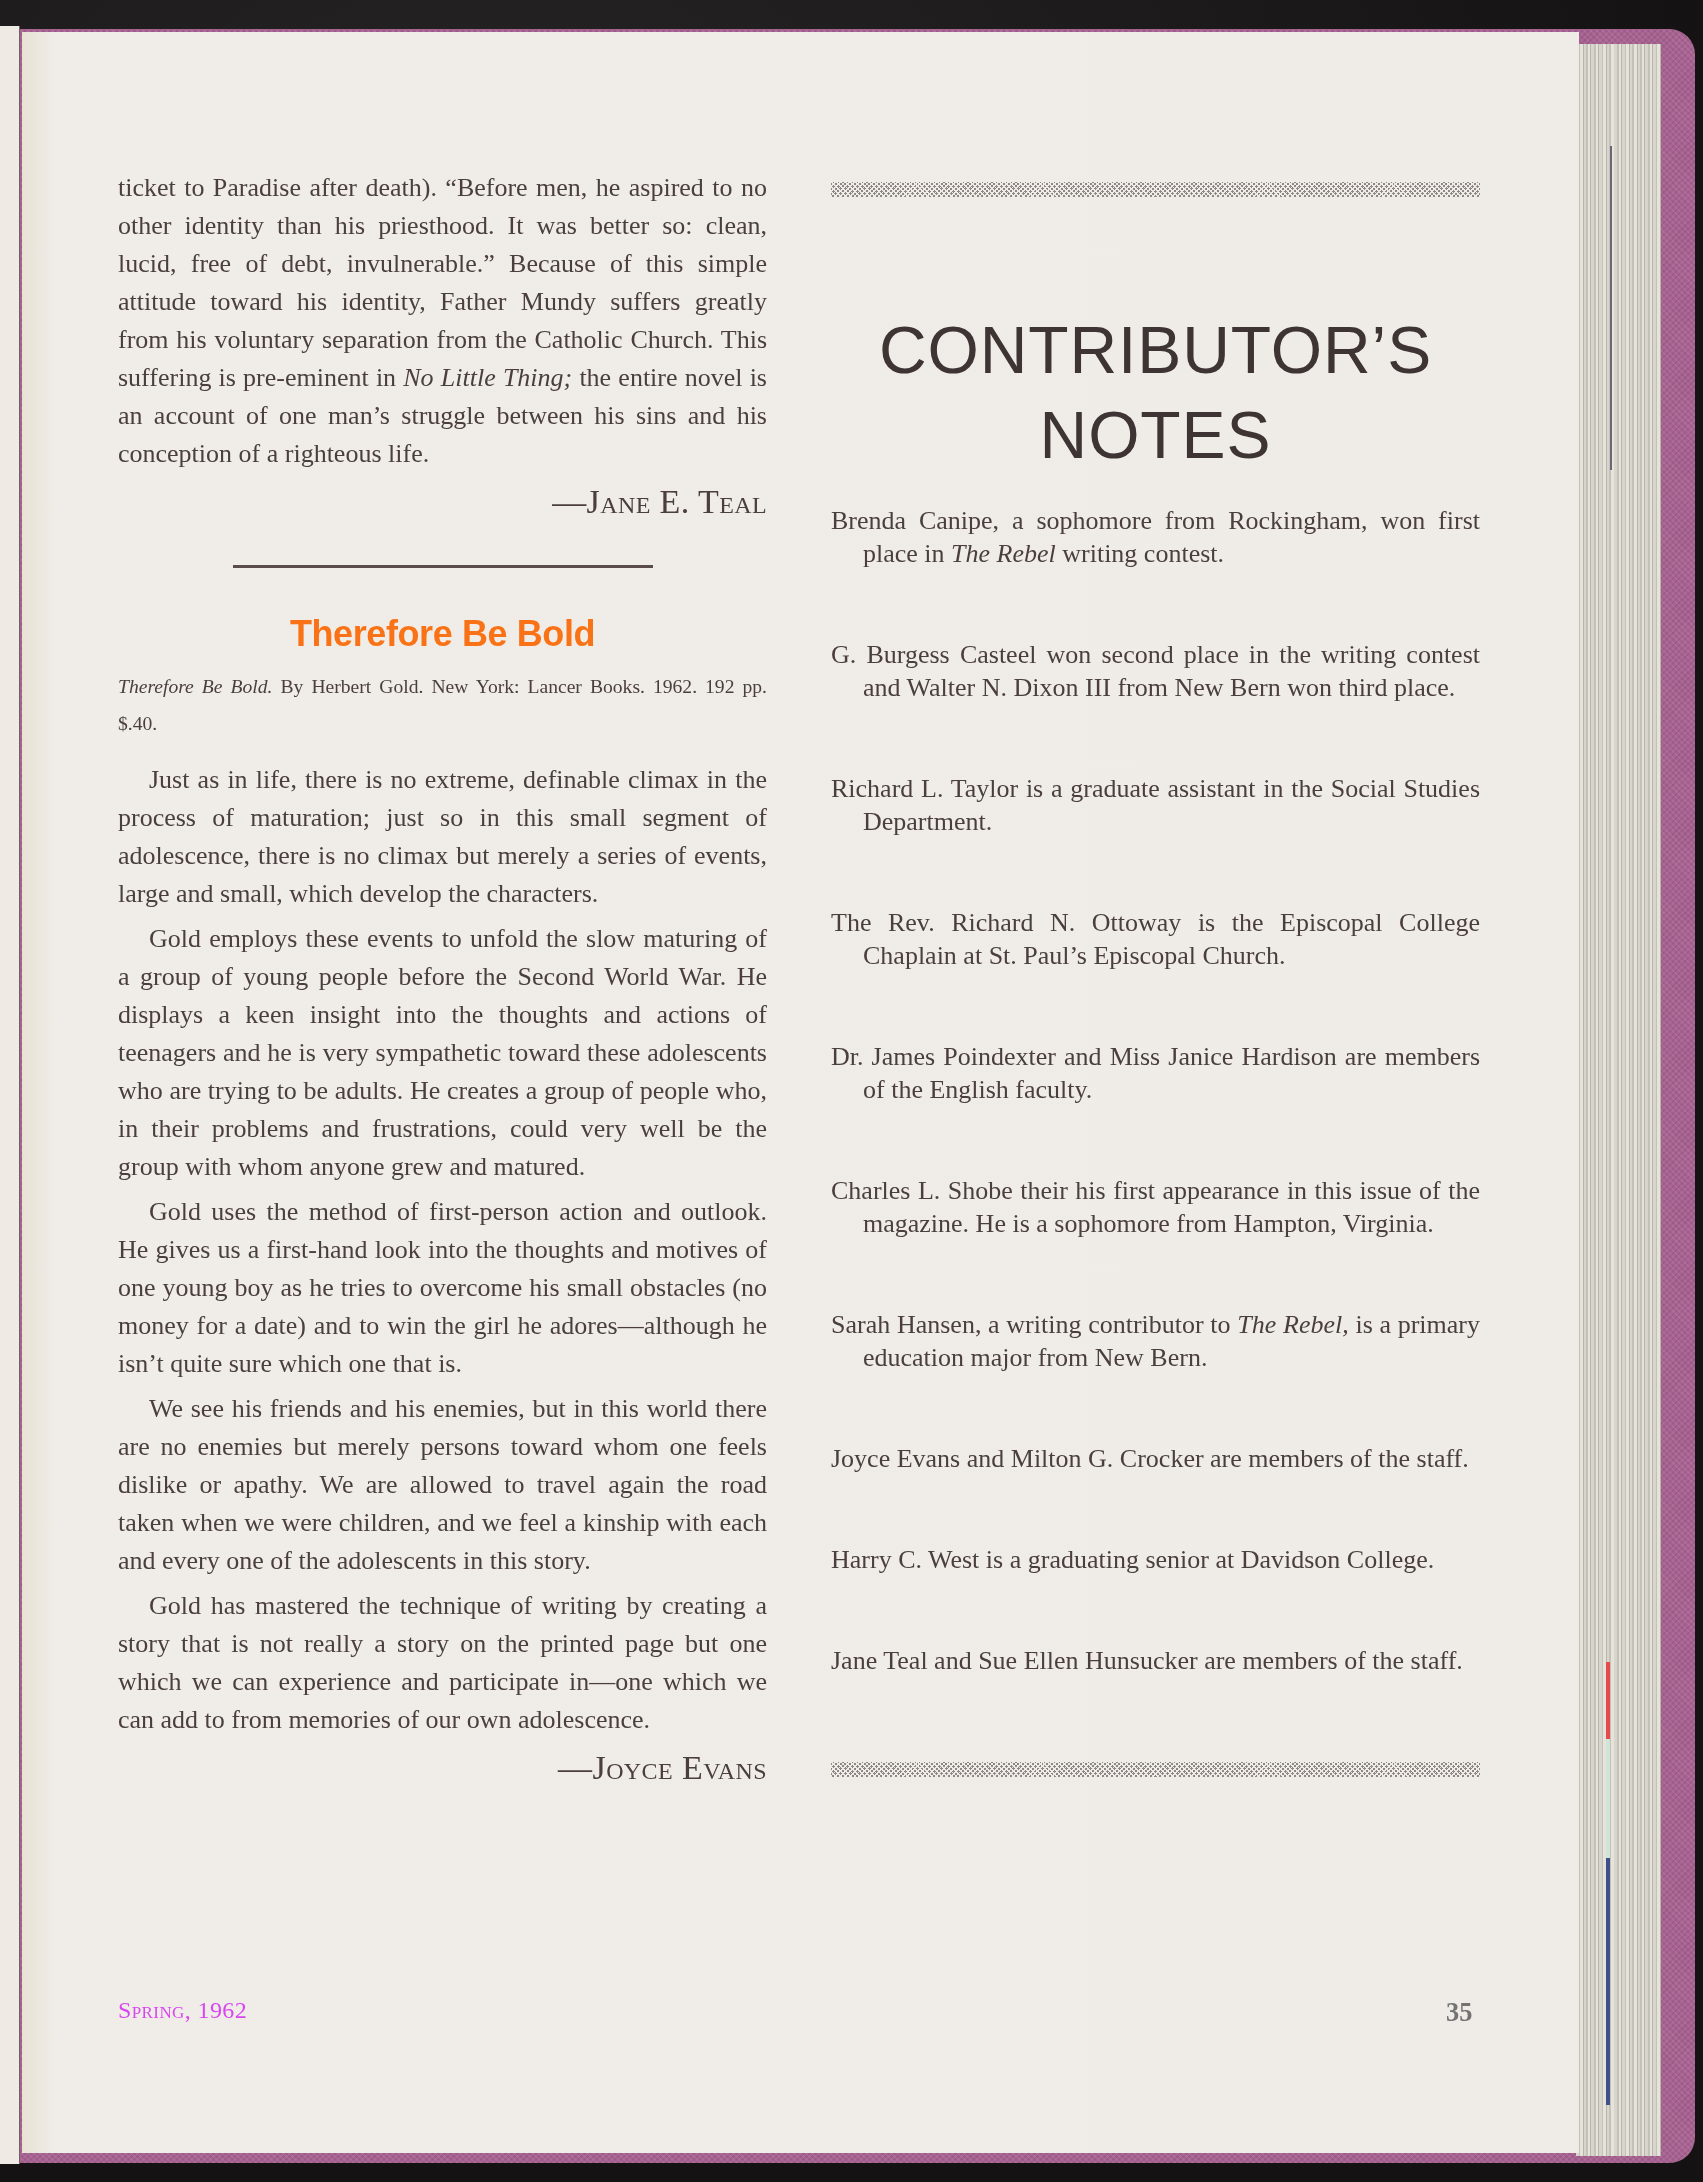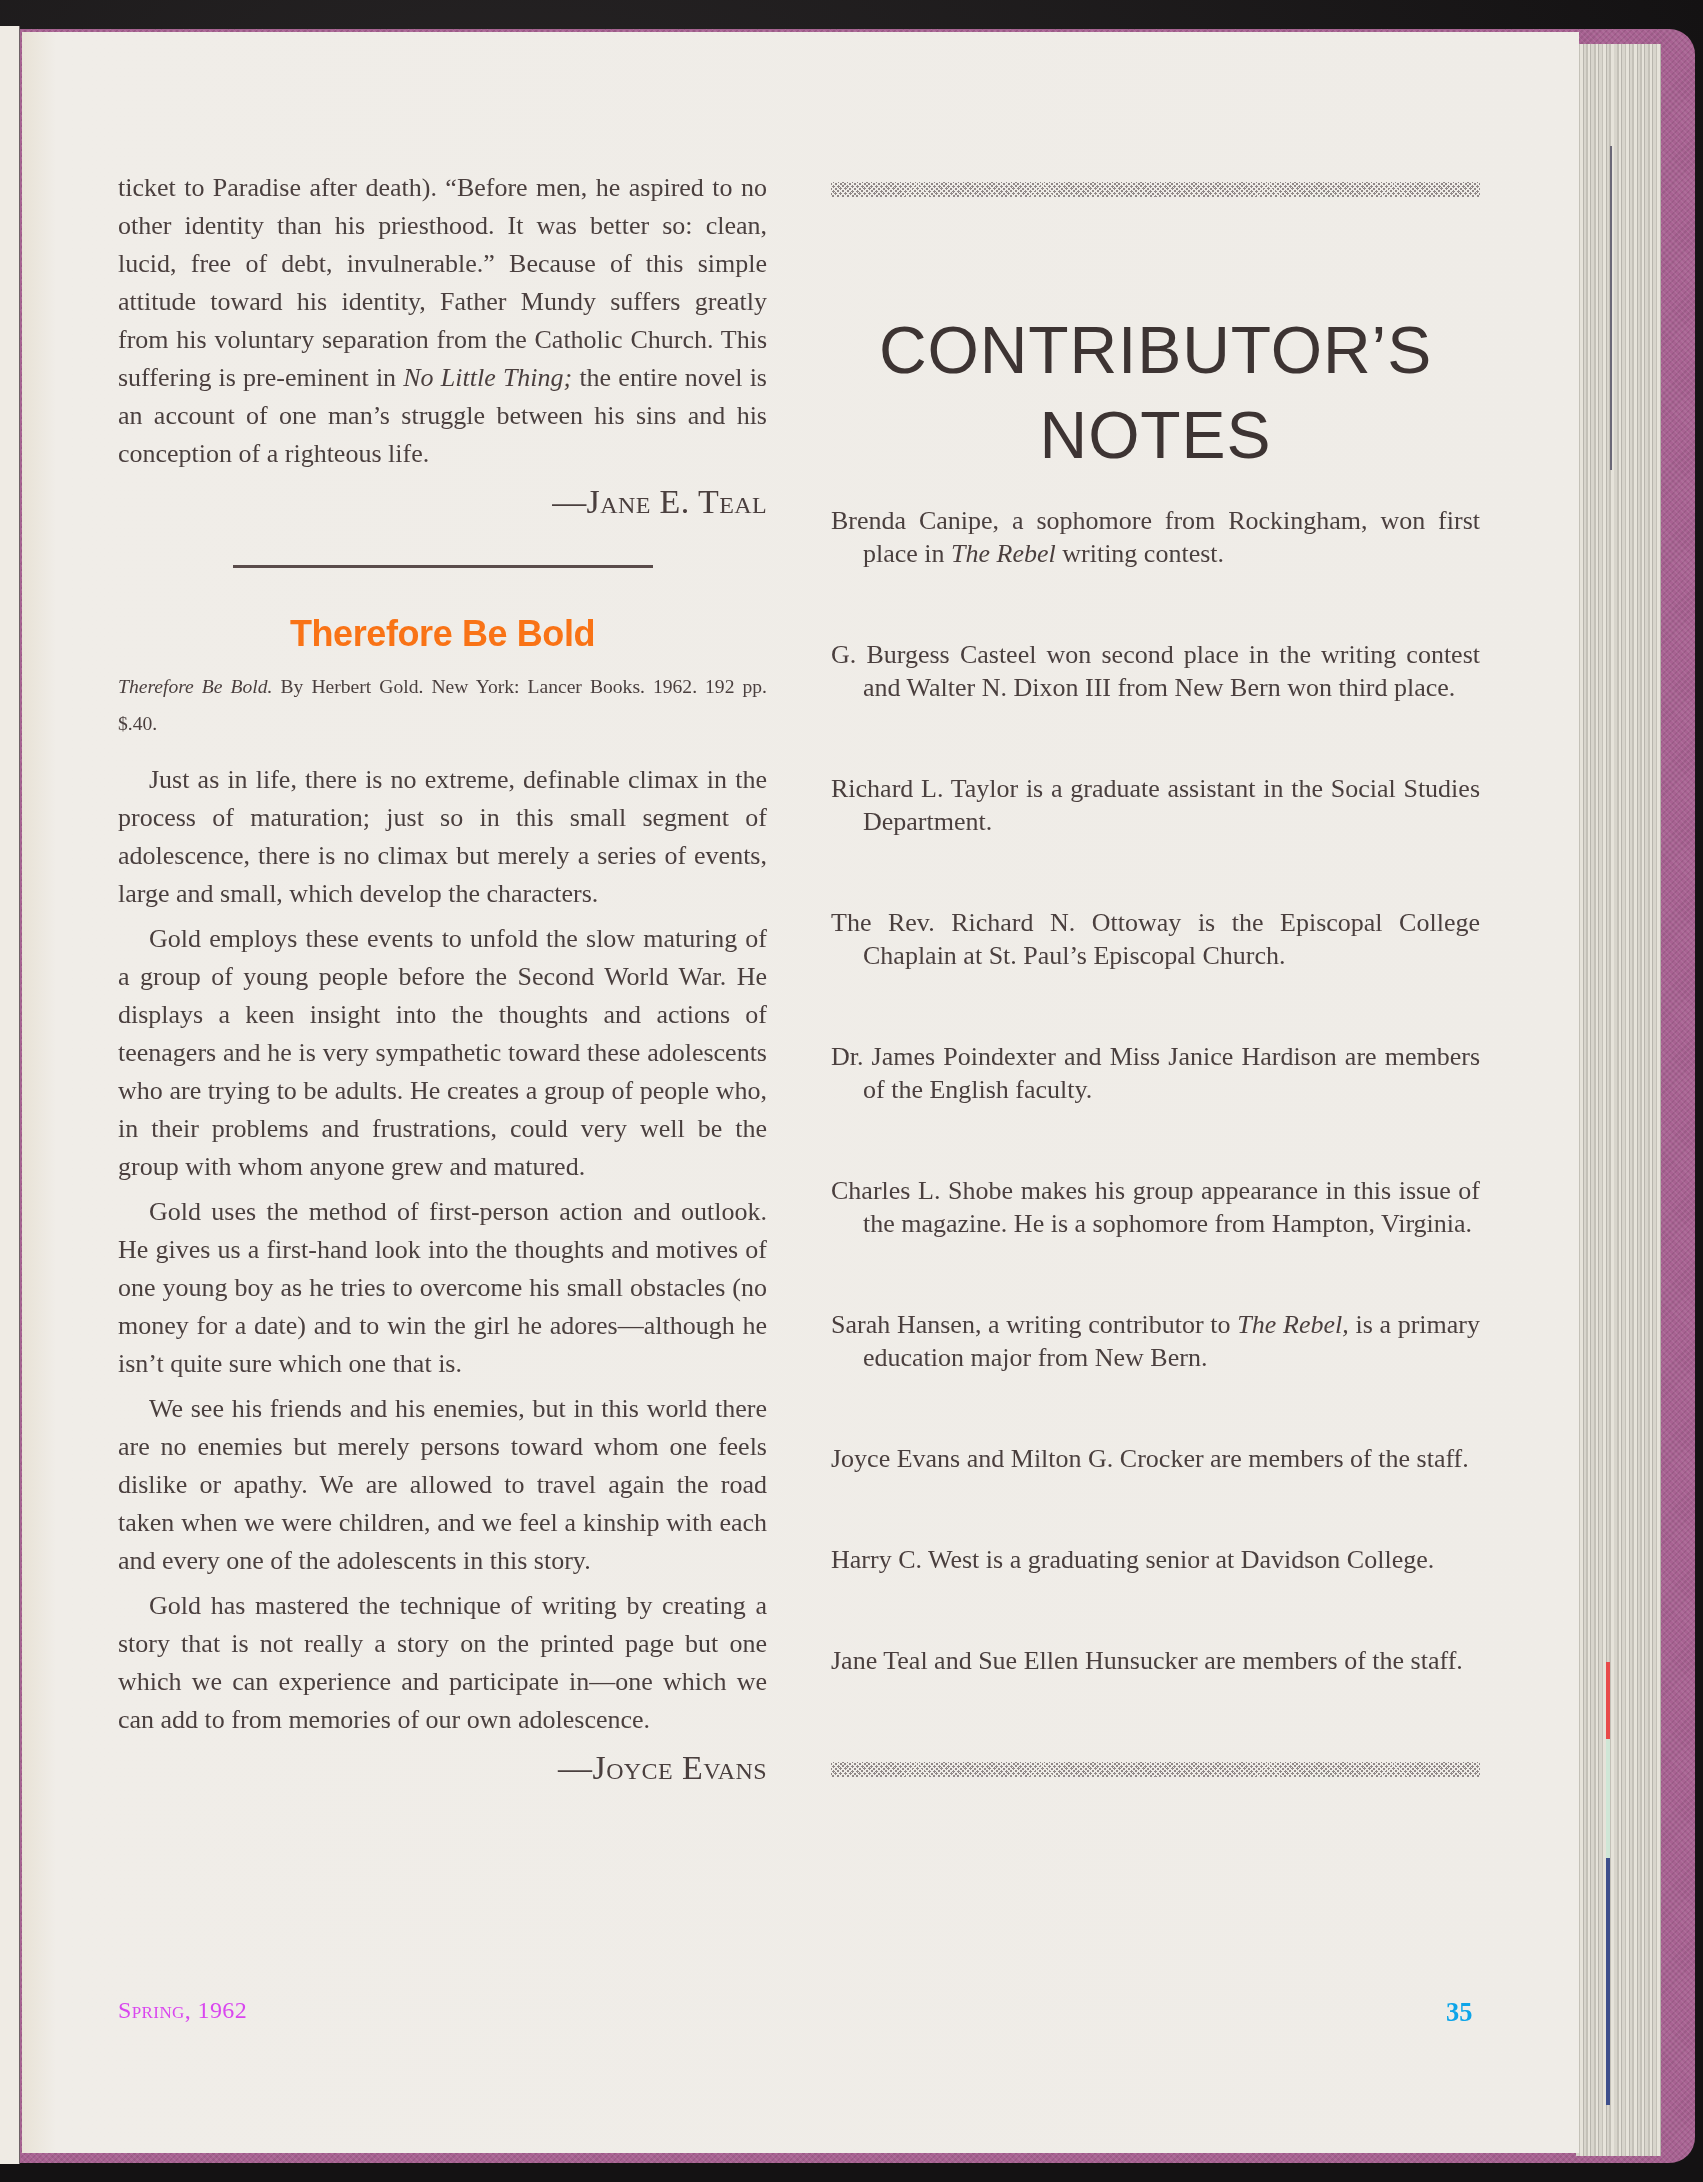--- a/index.html
+++ b/index.html
@@ -91,21 +91,21 @@
     padding-left: 32px; text-indent: -32px;
   }
   .note em { font-style: italic; }
 
   .footer-left {
     position: absolute; left: 118px; top: 1997px;
     font-variant: small-caps; font-size: 24px; color: #d946ef; letter-spacing: 0.4px;
   }
   .footer-right {
     position: absolute; left: 1446px; top: 1997px;
-    font-size: 26.4px; color: #0ea5e9; font-weight: bold;
+    font-size: 26.4px; color: #737373; font-weight: bold;
   }
 </style>
 </head>
 <body>
 
 <div class="bg"></div>
 <div class="cover"></div>
 <div class="edges">
   <div class="edge-strip" style="left:1.7px;top:928px;height:1090px;background:#e8685a;width:1.7px;"></div>
   <div class="edge-strip" style="left:30px;top:1814px;height:247px;background:#3e4f8c;"></div>
@@ -143,21 +143,21 @@
     <div>CONTRIBUTOR’S</div>
     <div>NOTES</div>
   </div>
 
   <div class="notes">
     <div class="note" style="margin-top:0"><span>Brenda Canipe, a sophomore from Rockingham, won first place in </span><em>The Rebel</em><span> writing contest.</span></div>
     <div class="note" style="margin-top:68px"><span>G. Burgess Casteel won second place in the writing contest and Walter N. Dixon III from New Bern won third place.</span></div>
     <div class="note" style="margin-top:68px"><span>Richard L. Taylor is a graduate assistant in the Social Studies Department.</span></div>
     <div class="note" style="margin-top:68px"><span>The Rev. Richard N. Ottoway is the Episcopal College Chaplain at St. Paul’s Episcopal Church.</span></div>
     <div class="note" style="margin-top:68px"><span>Dr. James Poindexter and Miss Janice Hardison are members of the English faculty.</span></div>
-    <div class="note" style="margin-top:68px"><span>Charles L. Shobe makes his group appearance in this issue of the magazine.  He is a sophomore from Hampton, Virginia.</span></div>
+    <div class="note" style="margin-top:68px"><span>Charles L. Shobe their his first appearance in this issue of the magazine.  He is a sophomore from Hampton, Virginia.</span></div>
     <div class="note" style="margin-top:68px"><span>Sarah Hansen, a writing contributor to </span><em>The Rebel,</em><span> is a primary education major from New Bern.</span></div>
     <div class="note" style="margin-top:68px"><span>Joyce Evans and Milton G. Crocker are members of the staff.</span></div>
     <div class="note" style="margin-top:68px"><span>Harry C. West is a graduating senior at Davidson College.</span></div>
     <div class="note" style="margin-top:68px"><span>Jane Teal and Sue Ellen Hunsucker are members of the staff.</span></div>
   </div>
 
   <div class="hatch" style="margin-top:85px"></div>
 </div>
 
 <div class="footer-left">Spring, 1962</div>

